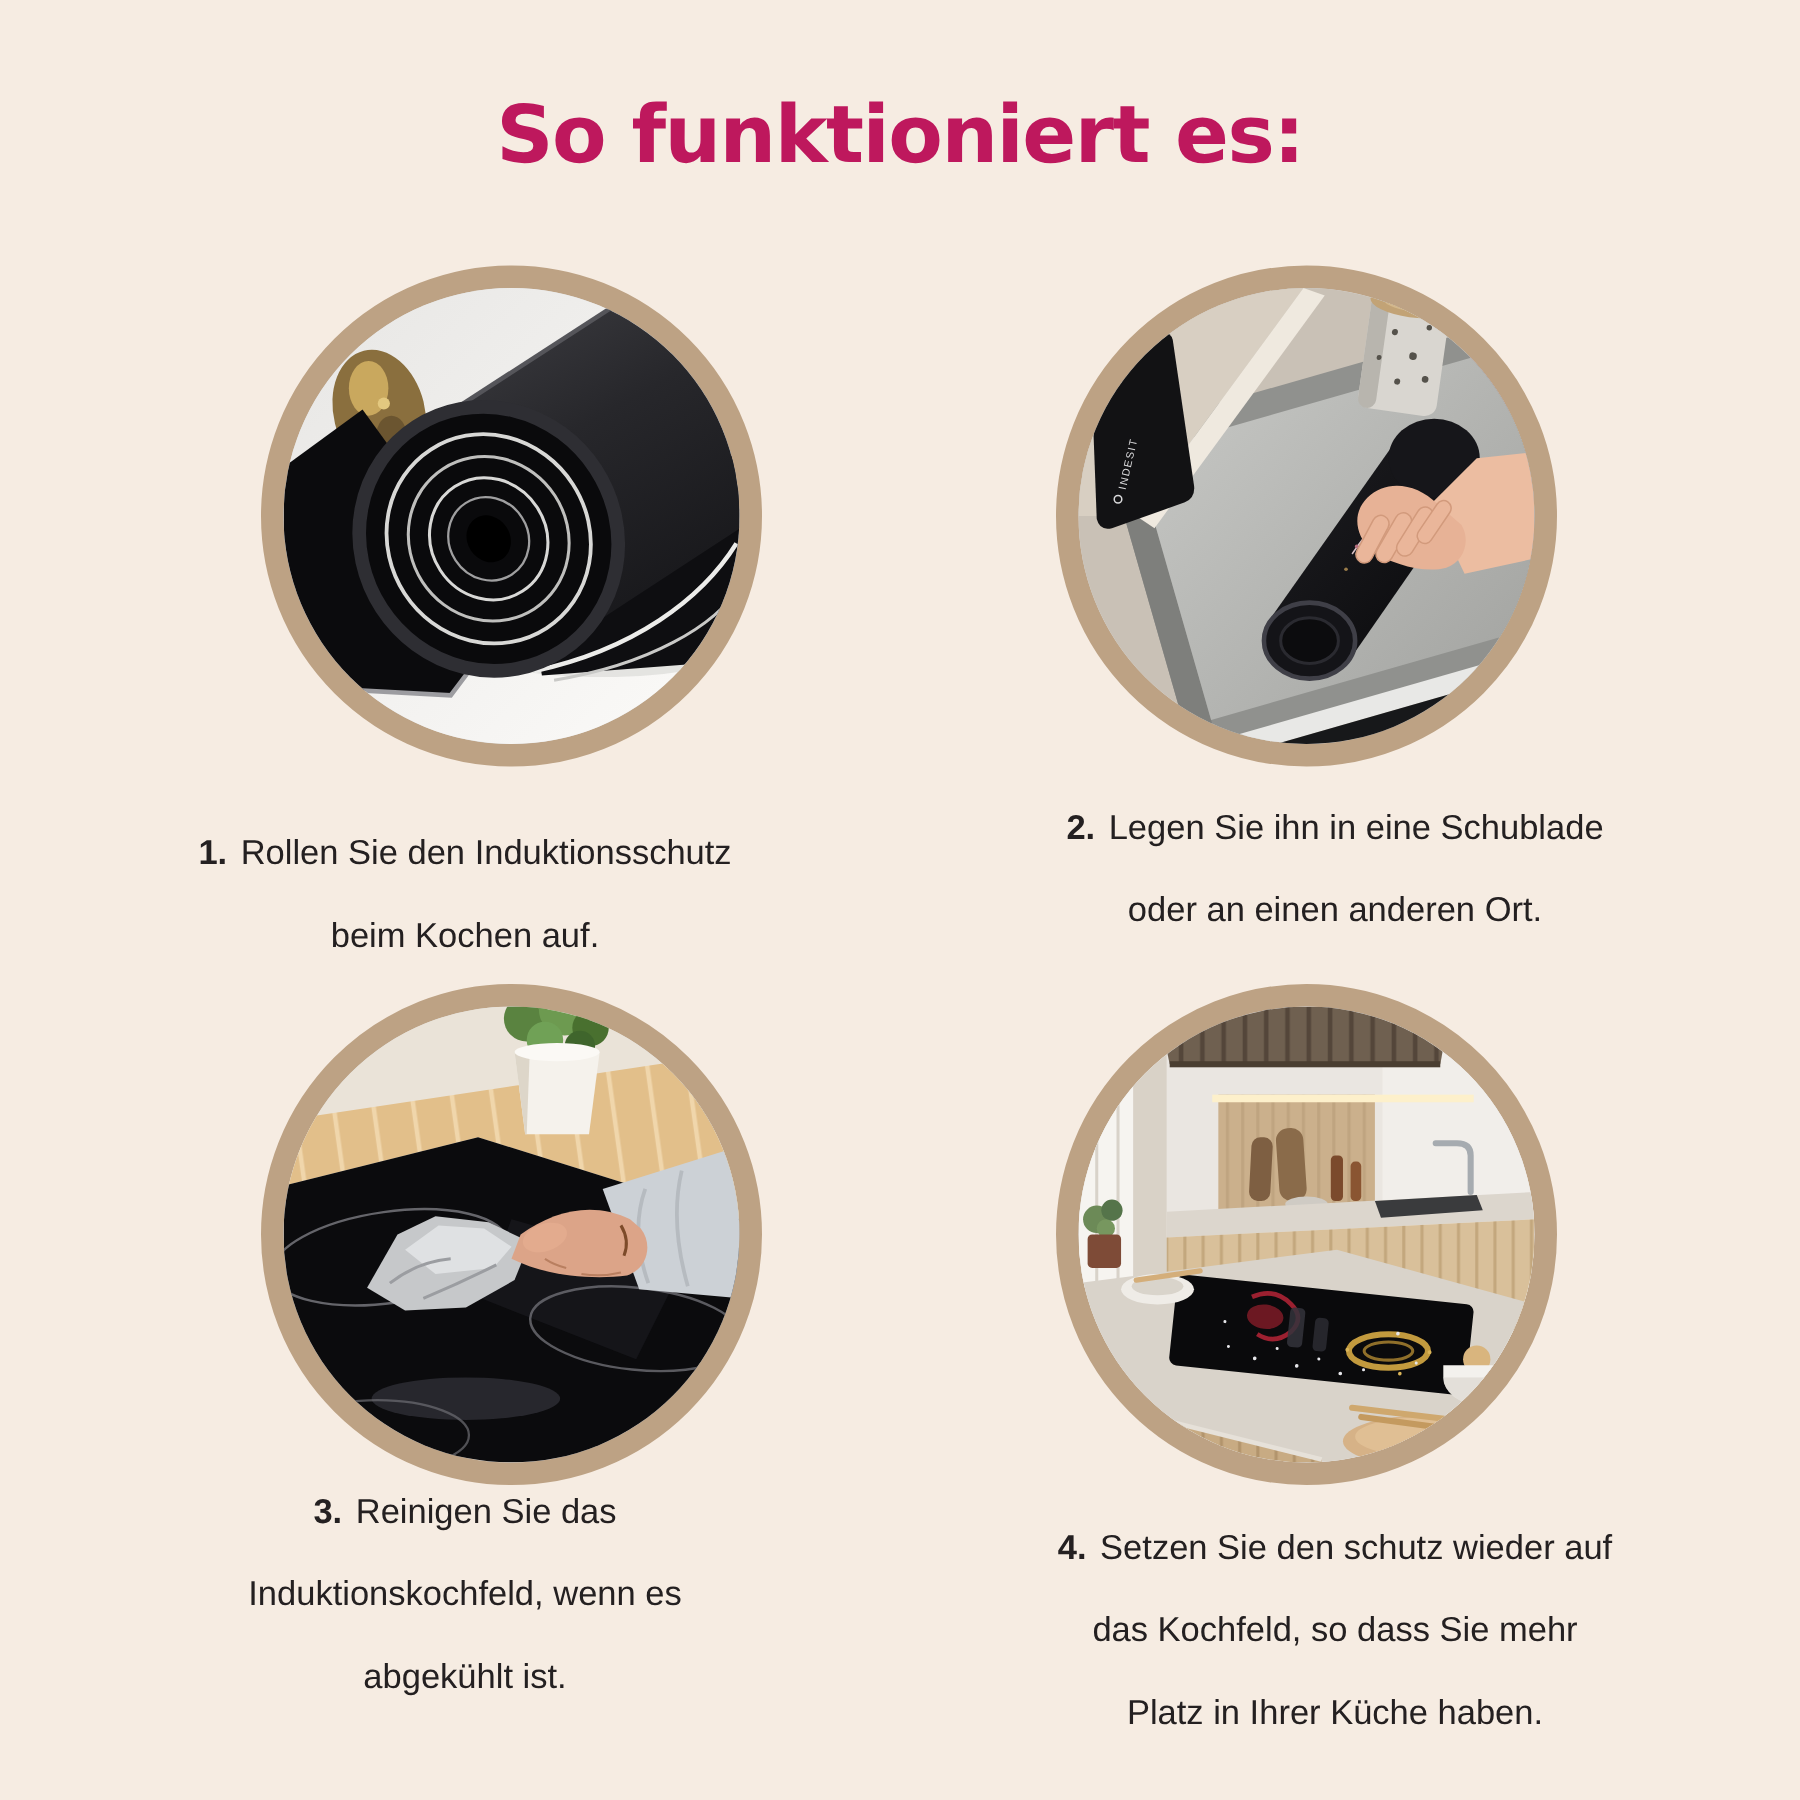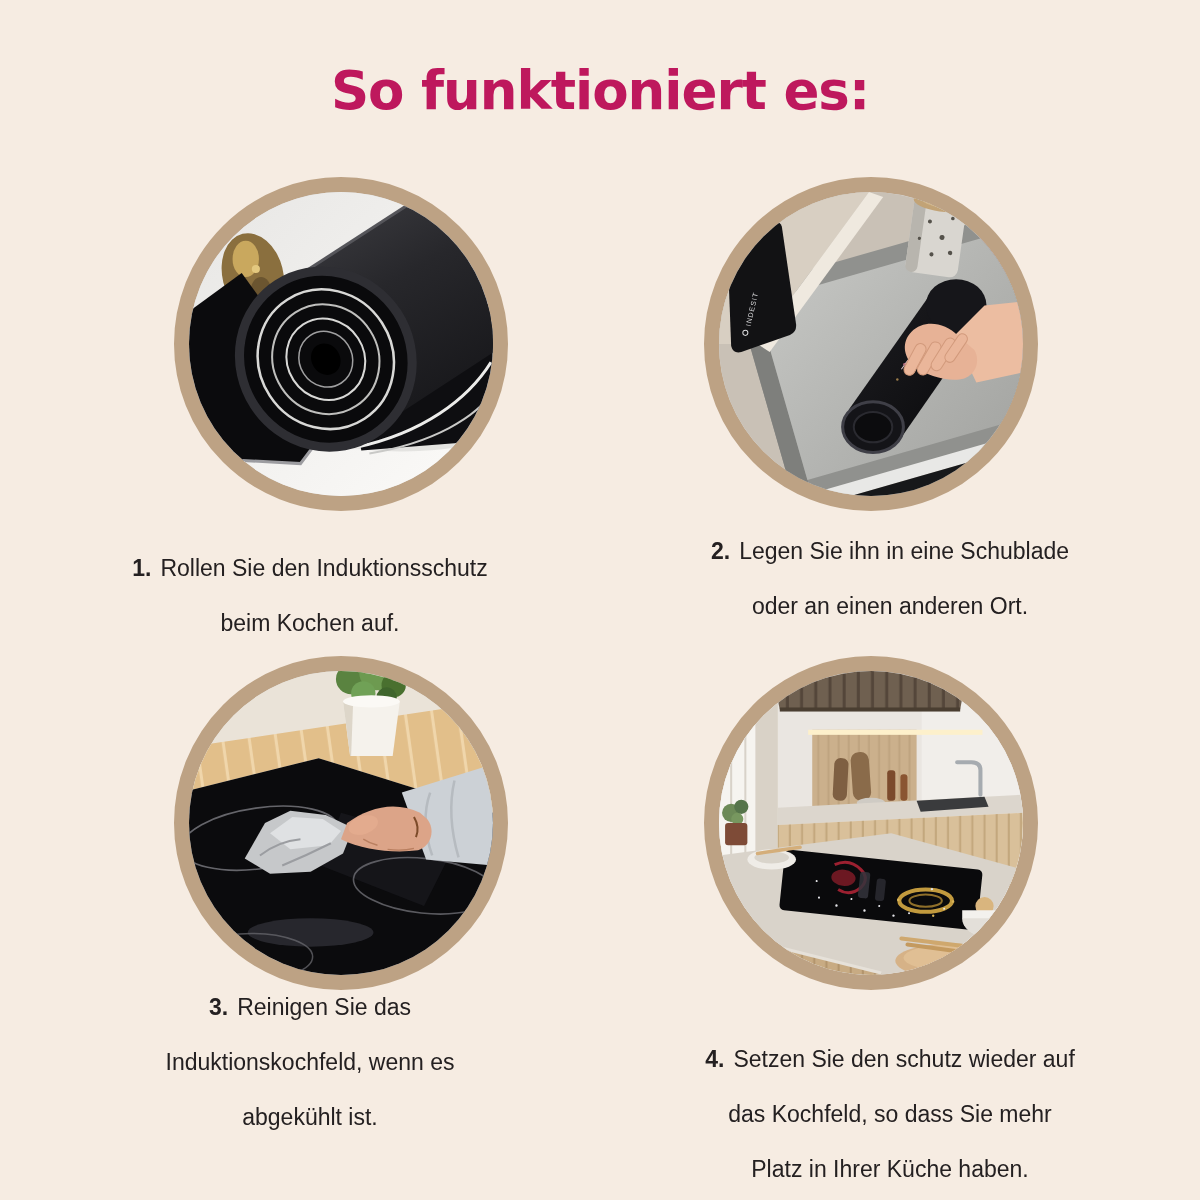--- a/index.html
+++ b/index.html
@@ -15,21 +15,21 @@
   .c2{left:704px;top:177px;}
   .c3{left:174px;top:656px;}
   .c4{left:704px;top:656px;}
   .caption{position:absolute;margin:0;text-align:center;font-size:23px;line-height:55px;color:#26222
   ;}
   .caption .txt{white-space:pre-line;}
   .caption .num{font-weight:700;margin-right:9px;}
   .t1{left:18px;top:541px;width:584px;}
   .t2{left:598px;top:524px;width:584px;}
   .t3{left:18px;top:980px;width:584px;}
-  .t4{left:598px;top:1032px;width:584px;}
+  .t4{left:598px;top:1004px;width:584px;}
   svg text{font-family:"Liberation Sans",sans-serif;}
 </style>
 </head>
 <body>
 
 <div class="canvas">
 
   <h1 class="title">So funktioniert es:</h1>
 
   <div class="circle c1">

